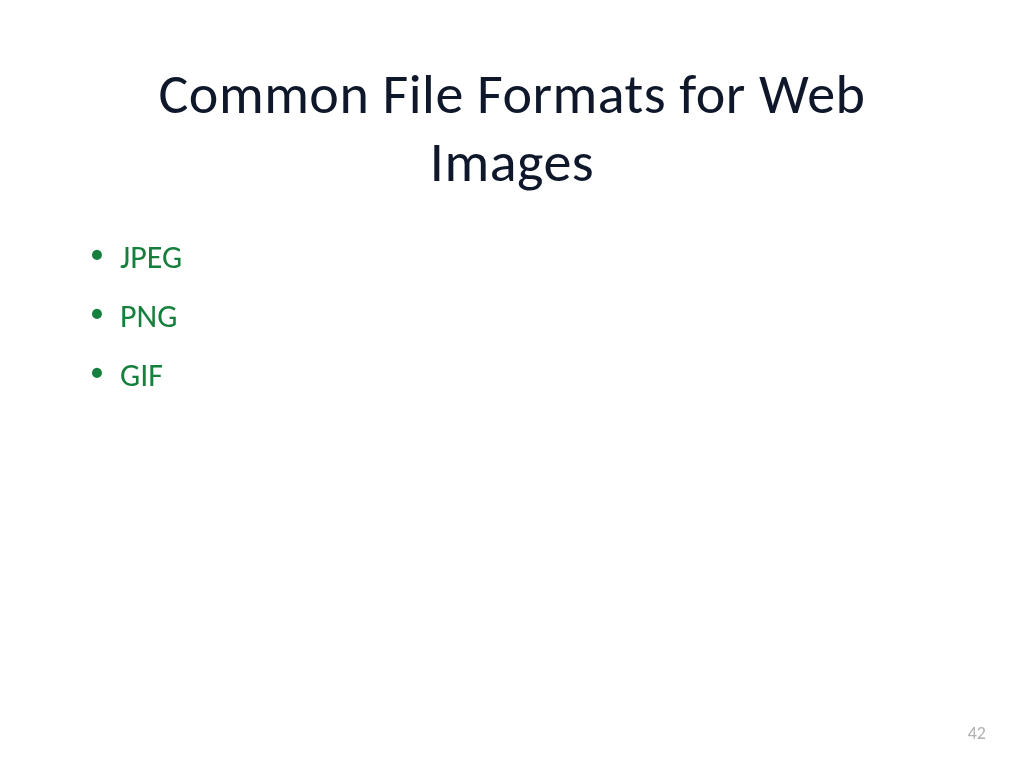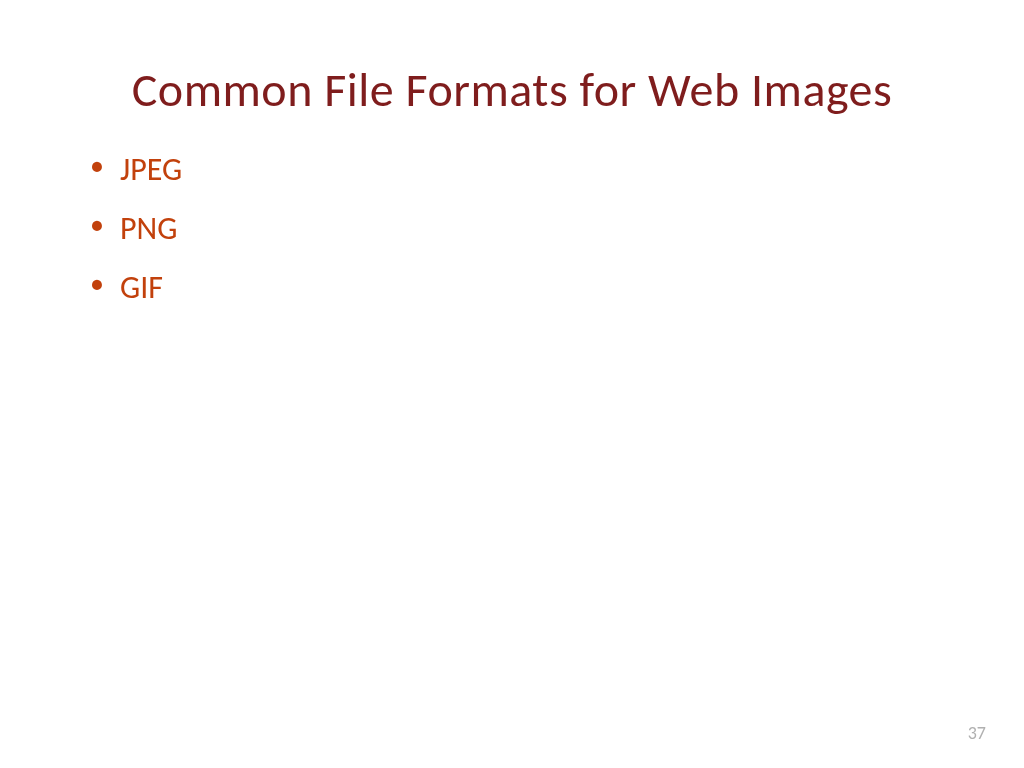--- a/index.html
+++ b/index.html
@@ -15,34 +15,34 @@
       position: relative;
       overflow: hidden;
     }
     .slide {
       width: 100%;
       height: 100%;
       padding: 60px 70px 40px 70px;
       position: relative;
     }
     .title {
-      font-size: 48px;
+      font-size: 56px;
       font-weight: 400;
-      color: #7f1d1d;
+      color: #0f172a;
       text-align: center;
-      margin-bottom: 25px;
+      margin-bottom: 36px;
       letter-spacing: 0.5px;
     }
     .bullets {
       list-style: none;
       padding-left: 20px;
     }
     .bullets li {
       font-size: 32px;
-      color: #c2410c;
+      color: #15803d;
       line-height: 1.6;
       position: relative;
       padding-left: 30px;
       margin-bottom: 8px;
     }
     .bullets li::before {
       content: "•";
       position: absolute;
       left: 0;
       top: 0;
@@ -59,14 +59,14 @@
 </head>
 <body>
 
 <div class="slide">
   <h1 class="title">Common File Formats for Web Images</h1>
   <ul class="bullets">
     <li>JPEG</li>
     <li>PNG</li>
     <li>GIF</li>
   </ul>
-  <div class="page-number">37</div>
+  <div class="page-number">42</div>
 </div>
 
 </body></html>

